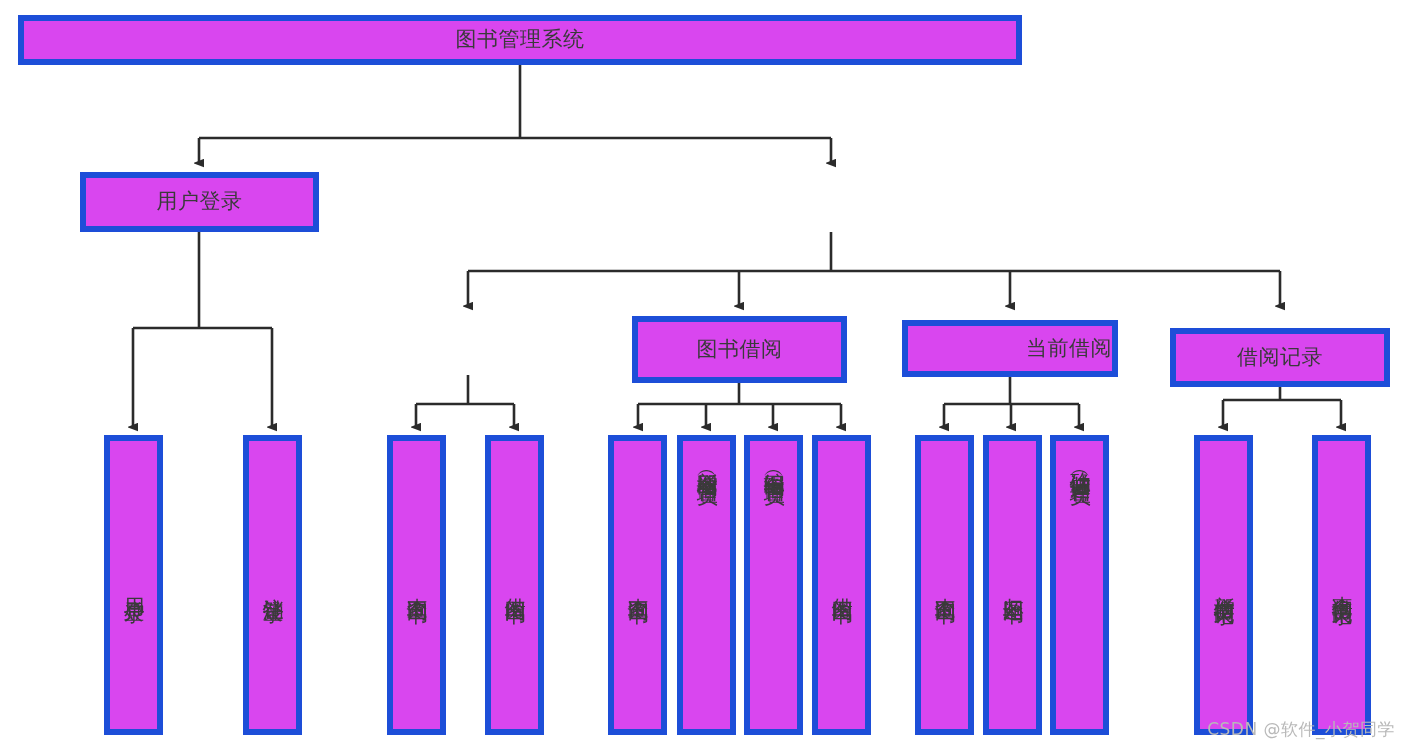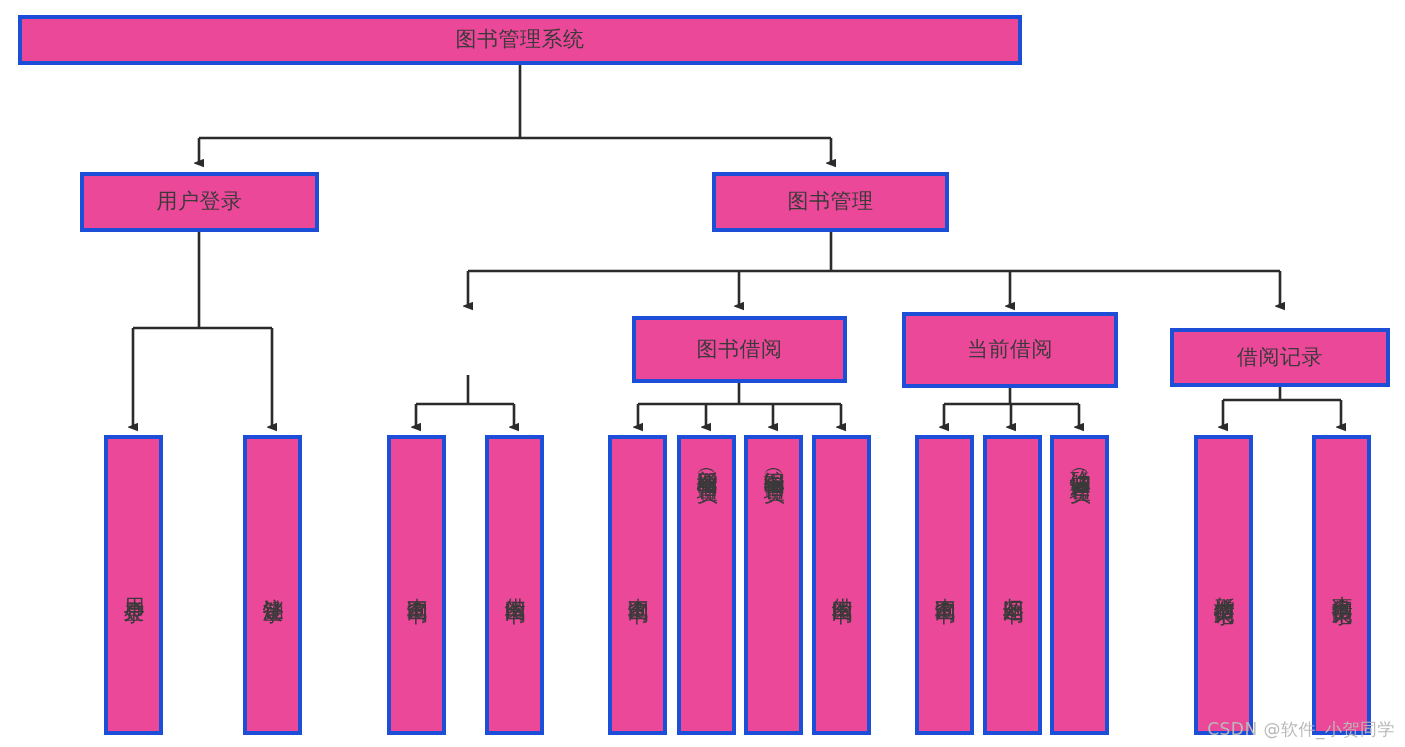--- a/index.html
+++ b/index.html
@@ -22,22 +22,22 @@
     position: absolute;
     left: 0;
     top: 0;
     width: 1405px;
     height: 747px;
     pointer-events: none;
   }
   .node {
     position: absolute;
     box-sizing: border-box;
-    background: #ec4899;
-    border: 4px solid #1d4ed8;
+    background: #d946ef;
+    border: 6px solid #1d4ed8;
     display: flex;
     align-items: center;
     justify-content: center;
     z-index: 2;
   }
   .node-label {
     color: #3a3a3a;
     font-size: 21px;
     line-height: 1.22;
     letter-spacing: 0.5px;
@@ -130,28 +130,25 @@
     </g>
   </svg>
 
   <div class="node root" style="left:18px; top:15px; width:1004px; height:50px;">
     <span class="node-label">图书管理系统</span>
   </div>
 
   <div class="node level2" style="left:80px; top:172px; width:239px; height:60px;">
     <span class="node-label">用户登录</span>
   </div>
-  <div class="node level2" style="left:712px; top:172px; width:237px; height:60px;">
-    <span class="node-label">图书管理</span>
-  </div>
 
   <div class="node level3" style="left:632px; top:316px; width:215px; height:67px;">
     <span class="node-label">图书借阅</span>
   </div>
-  <div class="node level3" style="left:902px; top:312px; width:216px; height:76px;">
+  <div class="node level3" style="left:902px; top:320px; width:216px; height:57px;justify-content:flex-end;">
     <span class="node-label">当前借阅</span>
   </div>
   <div class="node level3" style="left:1170px; top:328px; width:220px; height:59px;">
     <span class="node-label">借阅记录</span>
   </div>
 
   <div class="node leaf centered" style="left:104px; top:435px; width:59px; height:300px;">
     <span class="node-label">用户登录</span>
   </div>
   <div class="node leaf centered" style="left:243px; top:435px; width:59px; height:300px;">

